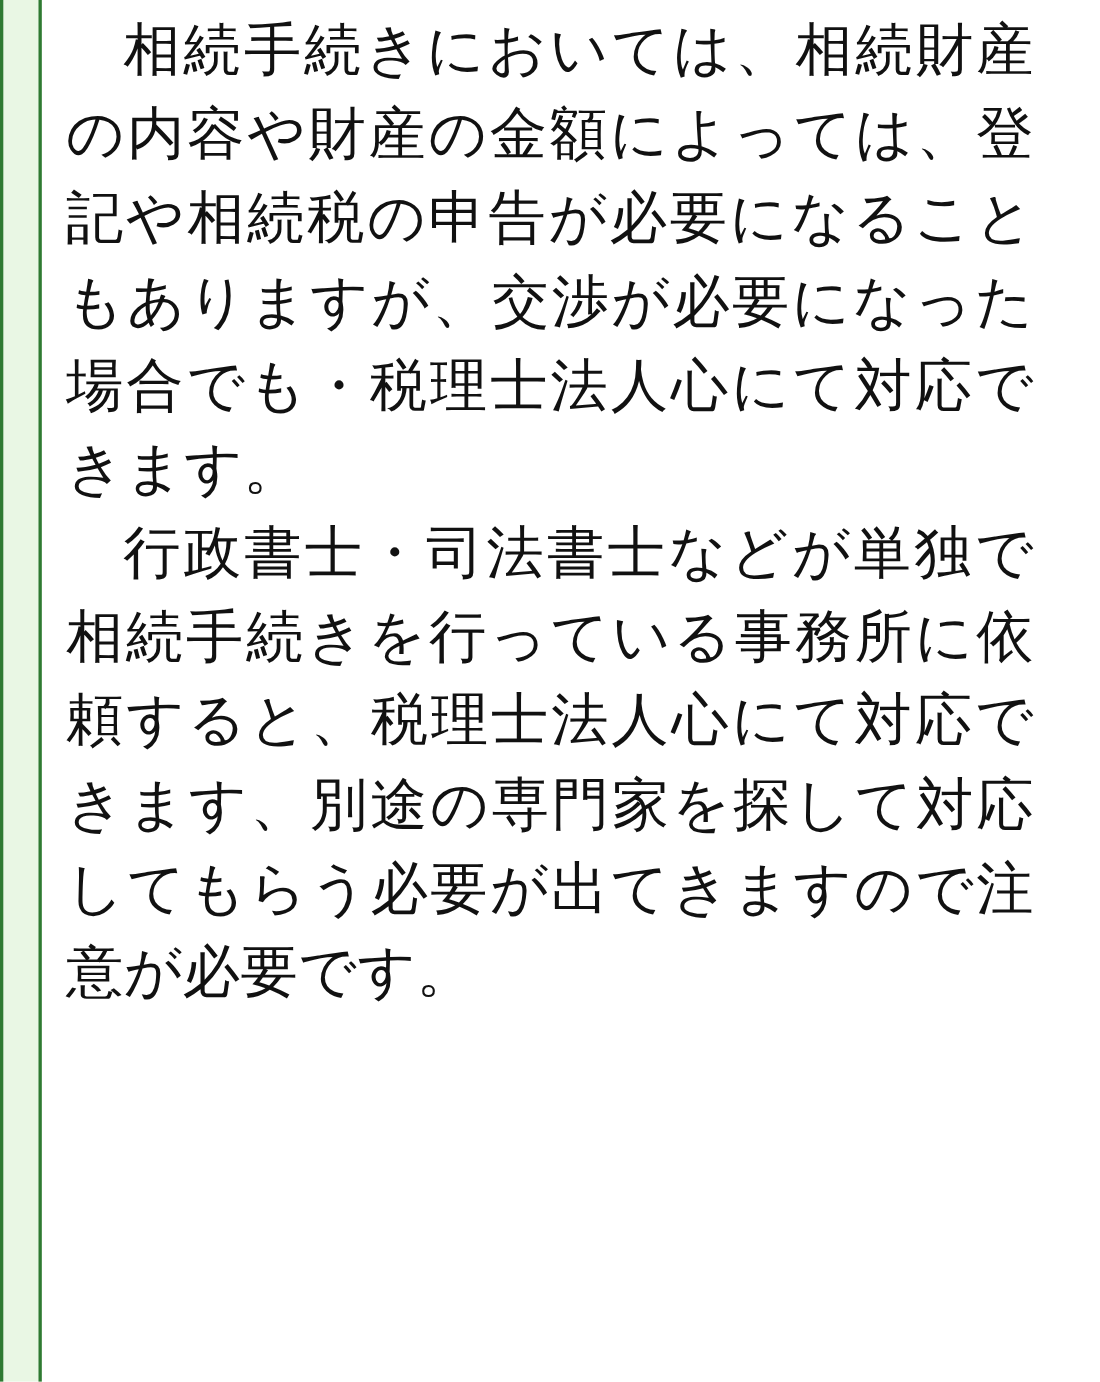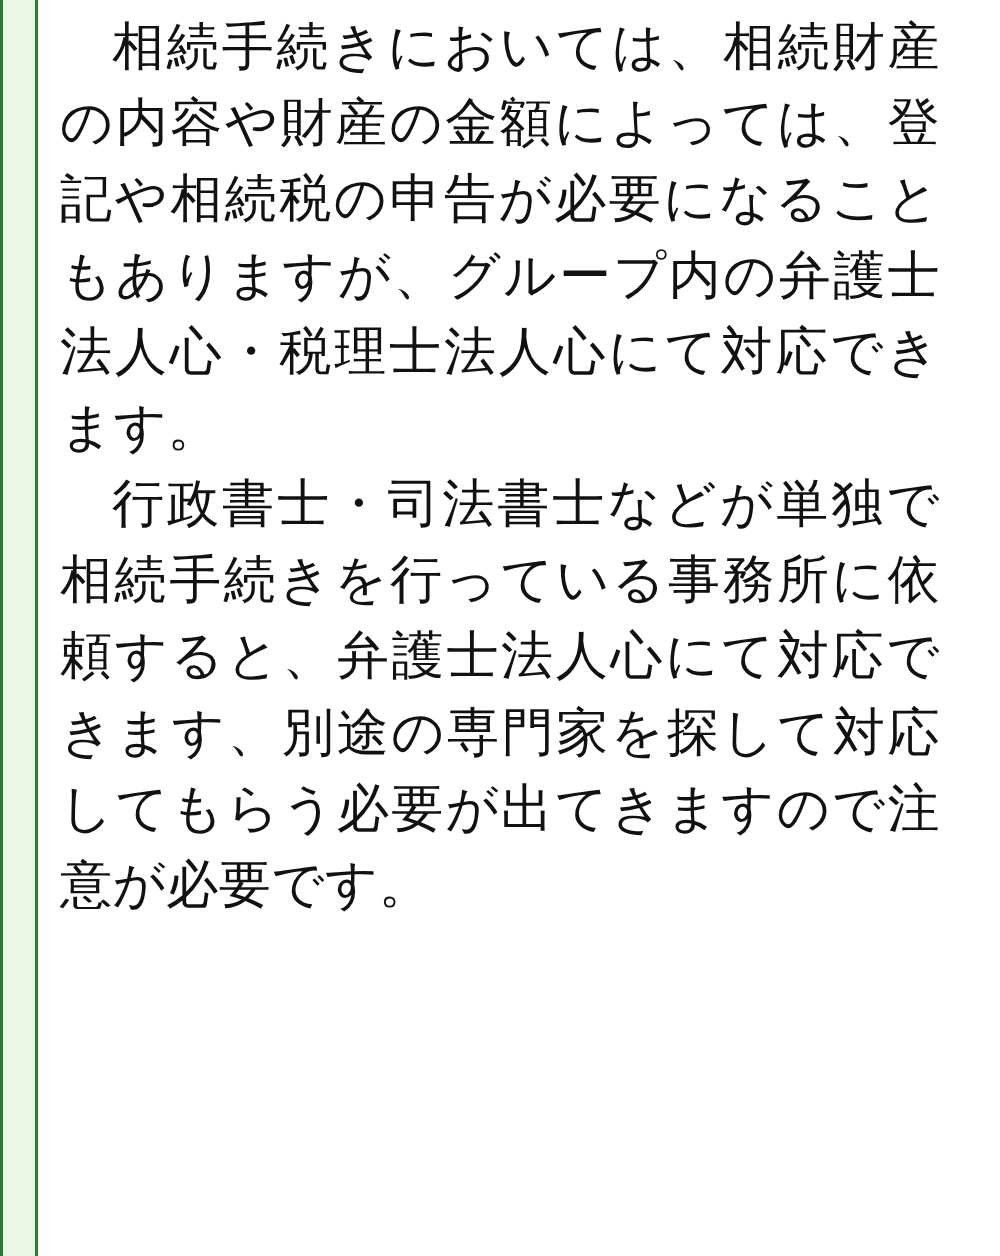--- a/index.html
+++ b/index.html
@@ -74,18 +74,18 @@
 
 <div class="page">
 
   <div class="left-band">
     <div class="rule-outer"></div>
     <div class="rule-inner"></div>
   </div>
 
   <div class="content">
     <div class="body-text">
-      <p class="para">相続手続きにおいては、相続財産の内容や財産の金額によっては、登記や相続税の申告が必要になることもありますが、グループ内の弁護士法人心・税理士法人心にて対応できます。</p>
-      <p class="para">行政書士・司法書士などが単独で相続手続きを行っている事務所に依頼すると、弁護士法人心にて対応できます、別途の専門家を探して対応してもらう必要が出てきますので注意が必要です。</p>
+      <p class="para">相続手続きにおいては、相続財産の内容や財産の金額によっては、登記や相続税の申告が必要になることもありますが、交渉が必要になった場合でも・税理士法人心にて対応できます。</p>
+      <p class="para">行政書士・司法書士などが単独で相続手続きを行っている事務所に依頼すると、税理士法人心にて対応できます、別途の専門家を探して対応してもらう必要が出てきますので注意が必要です。</p>
     </div>
   </div>
 
 </div>
 
 </body></html>

